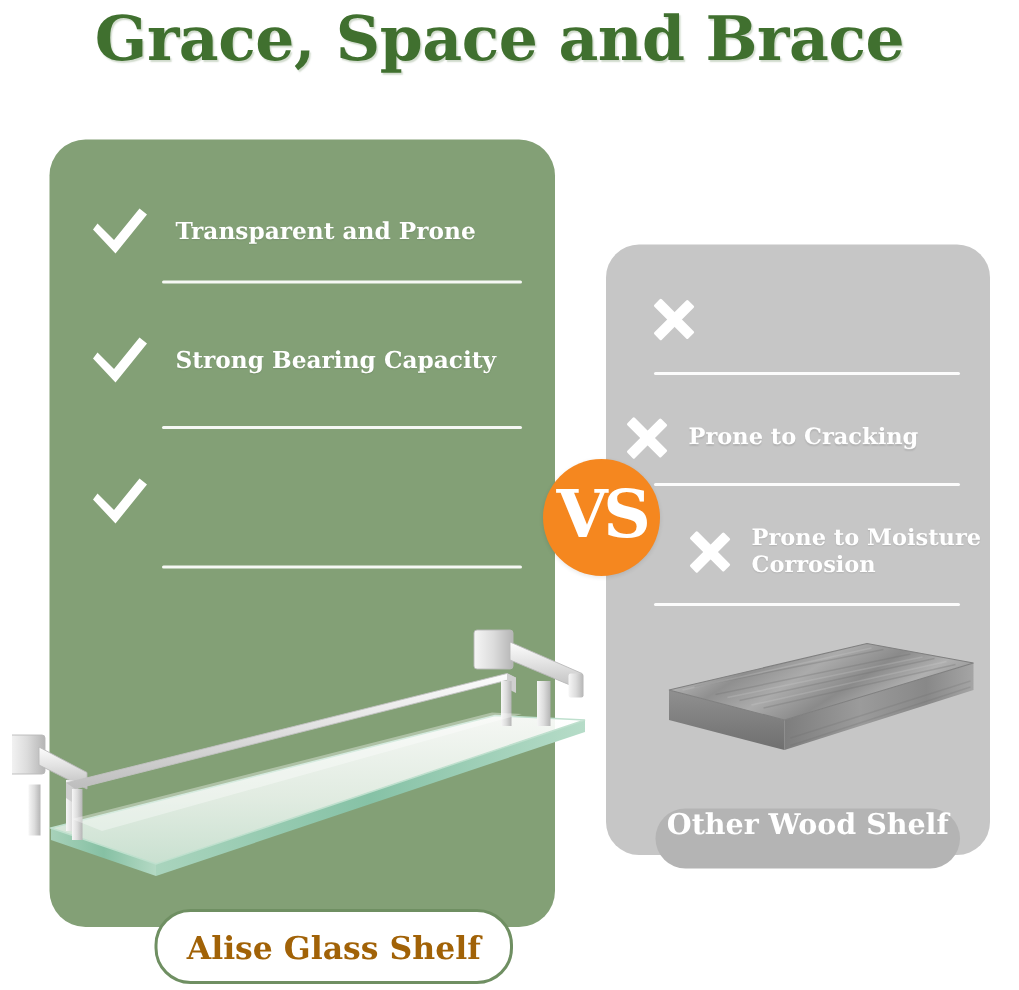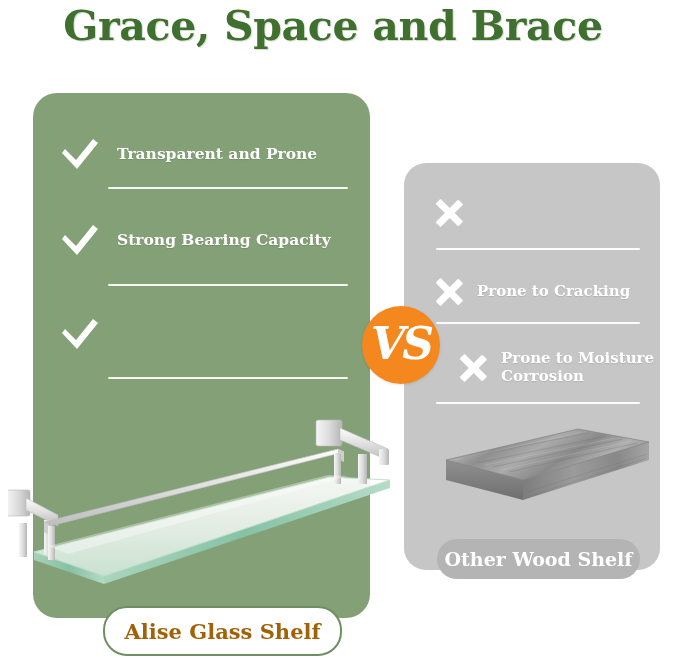--- a/index.html
+++ b/index.html
@@ -99,21 +99,20 @@
     border-radius: 50%;
     background: #f5871f;
     display: flex;
     align-items: center;
     justify-content: center;
     box-shadow: 0 1px 3px rgba(0,0,0,0.10);
     z-index: 6;
   }
   .vs-badge .vs-text {
     font-family: "DejaVu Serif", "Liberation Serif", serif;
-    font-style: italic;
     font-weight: bold;
     color: #ffffff;
     font-size: 44px;
     line-height: 1;
     letter-spacing: -3px;
     transform: translateY(-1px);
   }
 
   
   .pill-green {
@@ -138,21 +137,21 @@
   }
   .pill-gray {
     position: absolute;
     left: 437px;
     top: 539px;
     width: 203px;
     height: 40px;
     border-radius: 21px;
     background: #b4b4b4;
     display: flex;
-    align-items: center;
+    align-items: flex-start;
     justify-content: center;
     z-index: 7;
   }
   .pill-gray span {
     font-family: "DejaVu Serif", "Liberation Serif", serif;
     font-weight: bold;
     font-size: 19px;
     color: #ffffff;
   }
 
@@ -217,21 +216,21 @@
 <div class="feature gray-row" style="left:434px; top:190px; width:225px; height:46px;">
   <div class="feat-icon cross">
     <svg width="30" height="30" viewBox="0 0 30 30">
       <rect x="12" y="-1" width="7" height="32" rx="1" fill="#ffffff" transform="rotate(45 15 15)"></rect>
       <rect x="12" y="-1" width="7" height="32" rx="1" fill="#ffffff" transform="rotate(-45 15 15)"></rect>
     </svg>
   </div>
 </div>
 <div class="divider gray-div" style="left:436px; top:248px; width:204px;"></div>
 
-<div class="feature gray-row" style="left:434px; top:275px; width:225px; height:34px;">
+<div class="feature gray-row" style="left:416px; top:275px; width:225px; height:34px;">
   <div class="feat-icon cross">
     <svg width="30" height="30" viewBox="0 0 30 30">
       <rect x="12" y="-1" width="7" height="32" rx="1" fill="#ffffff" transform="rotate(45 15 15)"></rect>
       <rect x="12" y="-1" width="7" height="32" rx="1" fill="#ffffff" transform="rotate(-45 15 15)"></rect>
     </svg>
   </div>
   <div class="feat-text" style="margin-left:13px;">Prone to Cracking</div>
 </div>
 <div class="divider gray-div" style="left:436px; top:322px; width:204px;"></div>
 

